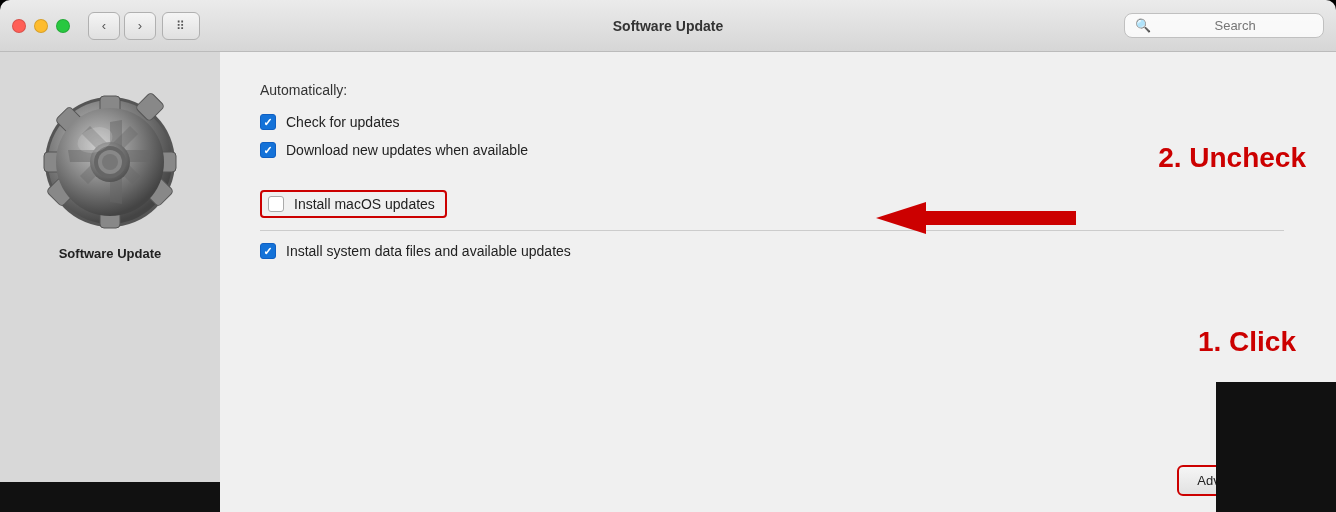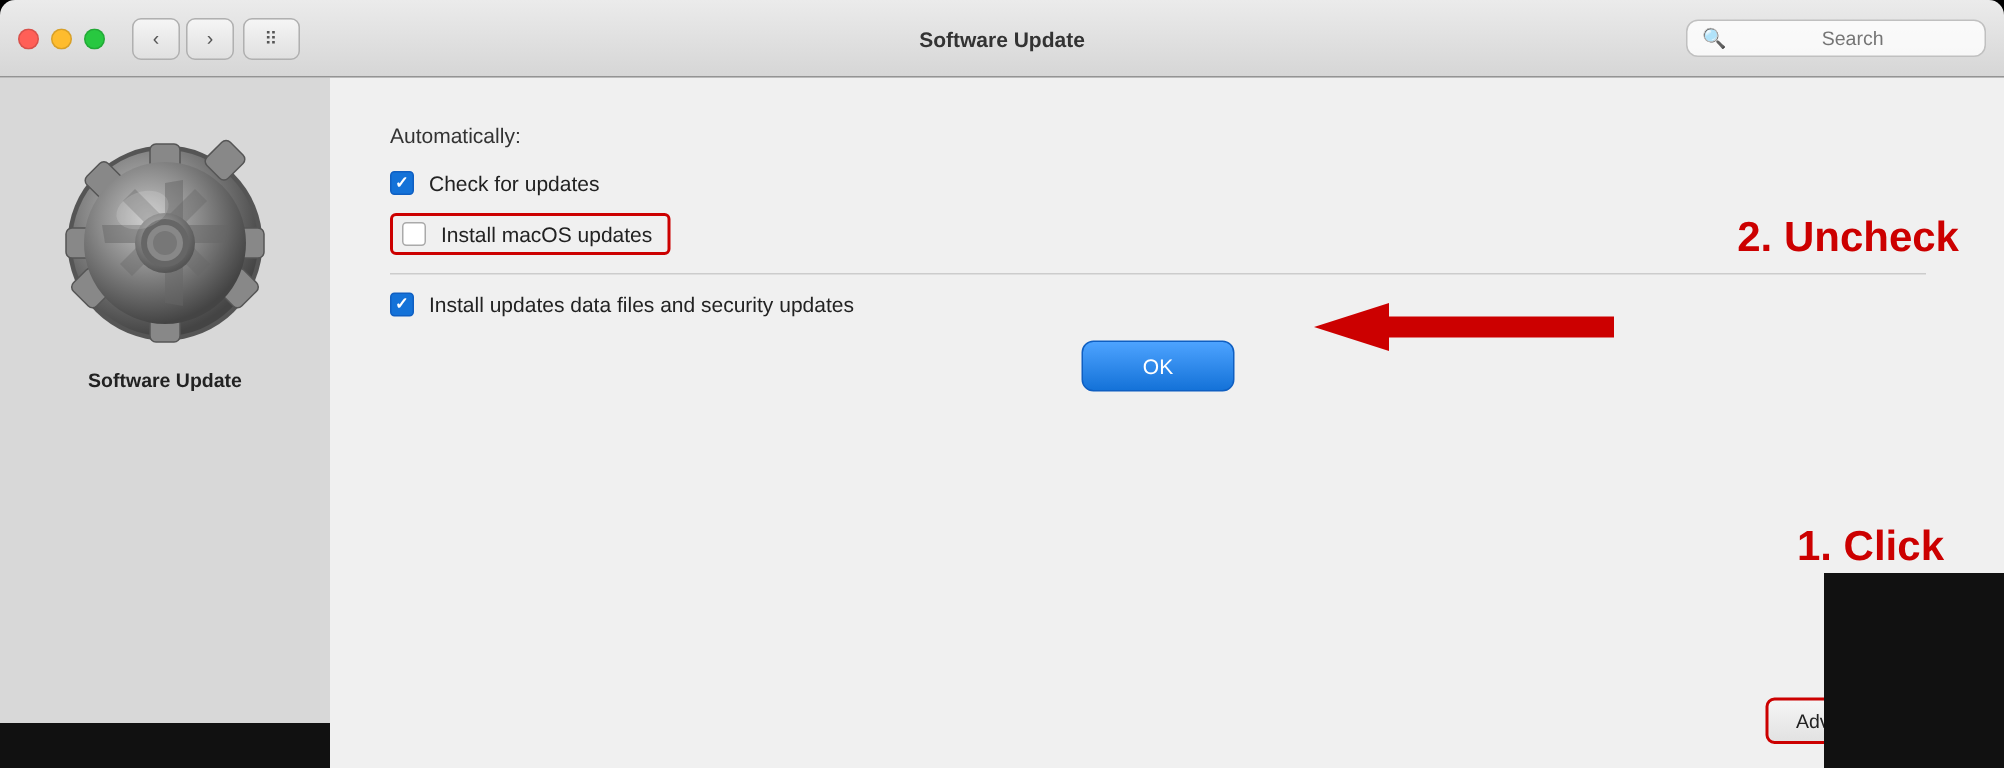--- a/index.html
+++ b/index.html
@@ -233,20 +233,21 @@
       position: relative;
     }
 
     .install-macos-highlight {
       display: flex;
       align-items: center;
       gap: 10px;
       border: 2px solid #cc0000;
       border-radius: 4px;
       padding: 4px 10px 4px 6px;
+      margin-top: 20px;
     }
 
     .separator {
       border: none;
       border-top: 1px solid #ccc;
       margin: 8px 0 12px 0;
     }
 
     .advanced-btn {
       background: linear-gradient(to bottom, #f5f5f5, #e2e2e2);
@@ -399,48 +400,51 @@
 
       <div class="right-panel">
         <div class="settings-area" style="position:relative;">
           <div class="automatically-label">Automatically:</div>
 
           <div class="checkbox-row">
             <div class="checkbox checked"></div>
             <span>Check for updates</span>
           </div>
 
+          <div class="checkbox-row">
+            <div class="checkbox checked"></div>
+            <span>Download new updates when available</span>
+          </div>
 
           <div class="install-macos-row">
             <div class="install-macos-highlight">
               <div class="checkbox unchecked"></div>
               <span>Install macOS updates</span>
             </div>
           </div>
 
 
           <hr class="separator">
 
           <div class="checkbox-row">
             <div class="checkbox checked"></div>
-            <span>Install updates data files and security updates</span>
-          </div>
-
-          <button class="ok-btn">OK</button>
+            <span>Install system data files and available updates</span>
+          </div>
+
 
           <div style="position:absolute; top:148px; right:260px;">
             <svg width="200" height="36" viewBox="0 0 200 36" xmlns="http://www.w3.org/2000/svg">
 
               <polygon points="0,18 50,2 50,11 200,11 200,25 50,25 50,34" fill="#cc0000"></polygon>
             </svg>
           </div>
 
           <div style="position:absolute; top:90px; right:30px; font-size:28px; font-weight:900; color:#cc0000; white-space:nowrap;margin-left:24px;">2. Uncheck</div>
 
-          <div style="position:absolute; top:296px; right:40px; font-size:28px; font-weight:900; color:#cc0000; white-space:nowrap;">1. Click</div>
+          <div style="position:absolute; top:274px; right:40px; font-size:28px; font-weight:900; color:#cc0000; white-space:nowrap;">1. Click</div>
 
           <div style="position:absolute; bottom:16px; right:50px;">
             <button class="advanced-btn">Advanced...</button>
           </div>
 
           <div style="position:absolute; bottom:16px; right:20px;">
             <div class="help-btn">?</div>
           </div>
         </div>
       </div>

